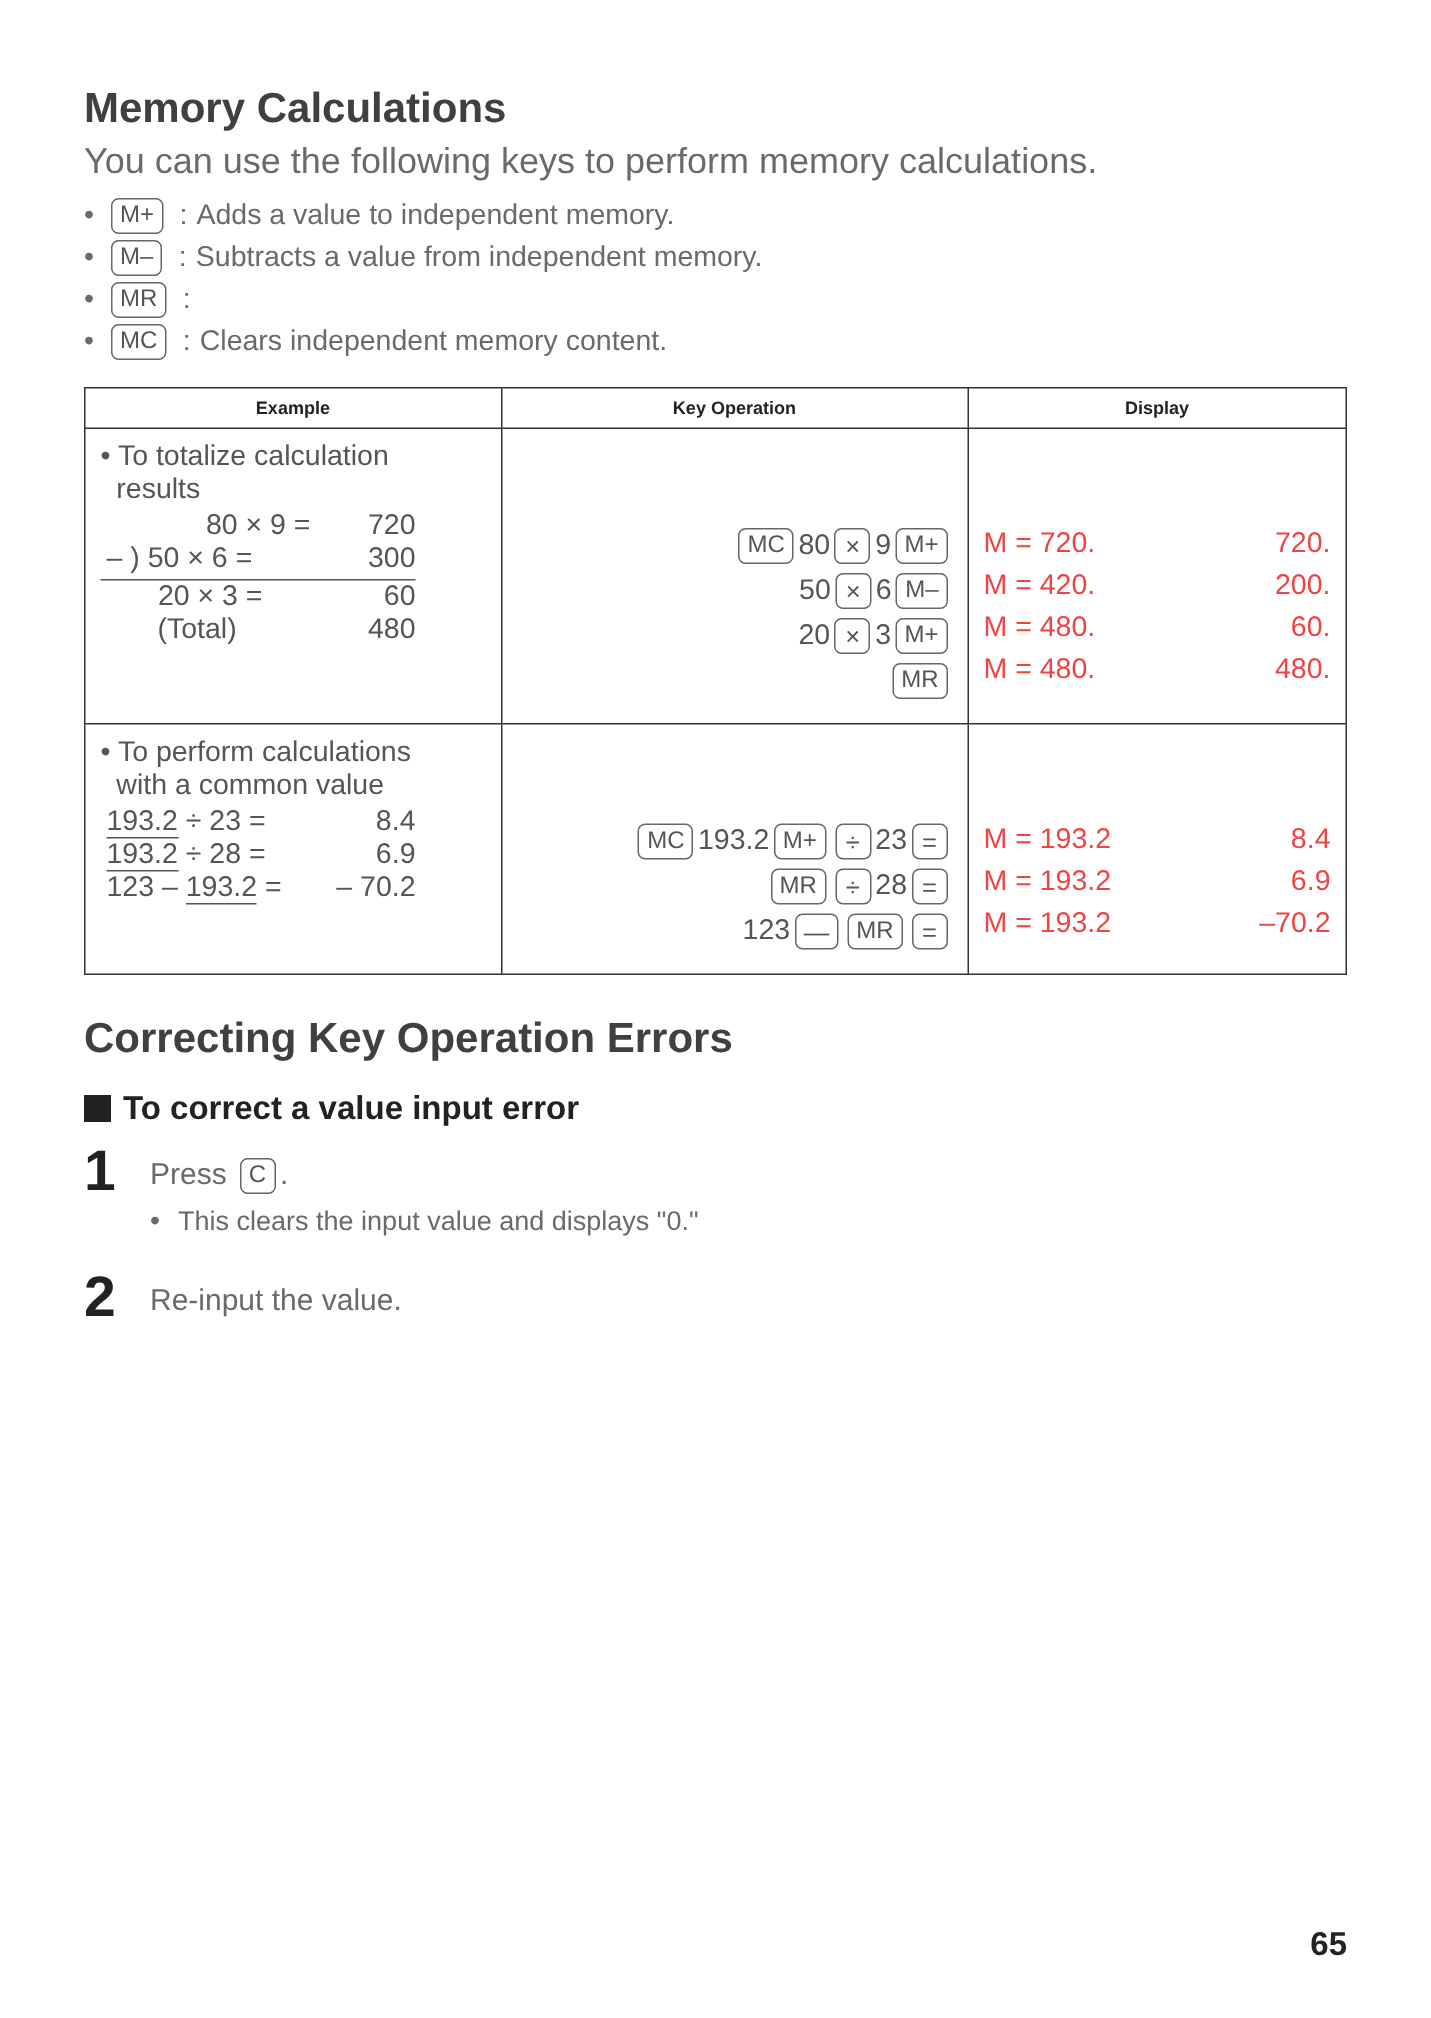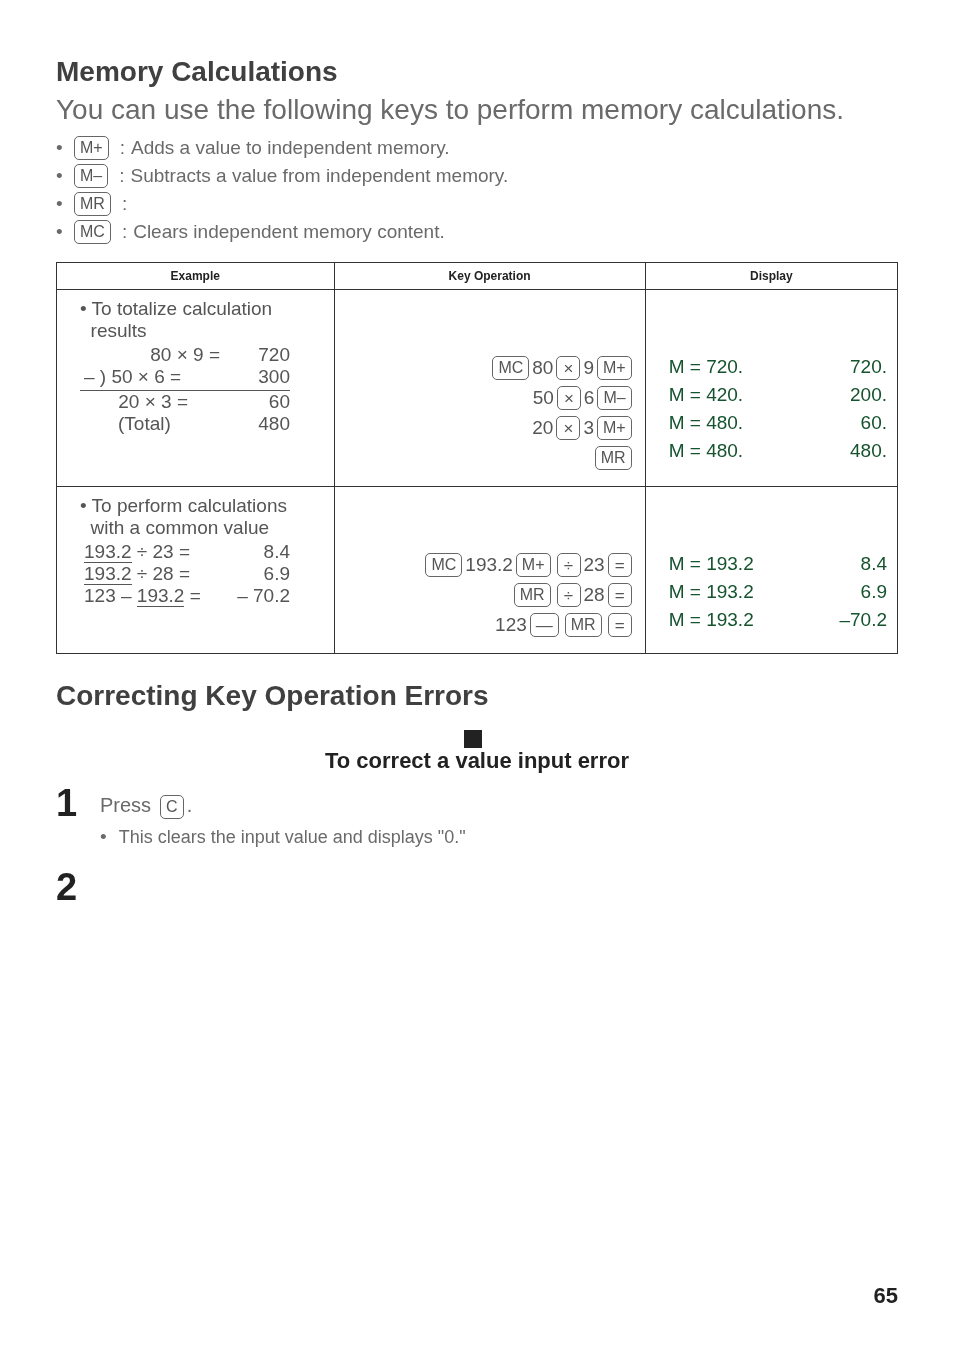--- a/index.html
+++ b/index.html
@@ -13,21 +13,21 @@
     height: 1345px;
     position: relative;
   }
   h2.section {
     font-size: 28px;
     font-weight: 700;
     margin: 0 0 6px 0;
     color: #404040;
   }
   p.intro {
-    font-size: 28px;
+    font-size: 24px;
     color: #6a6a6a;
     margin: 0 0 10px 0;
   }
   ul.keys {
     list-style: none;
     padding: 0;
     margin: 0 0 18px 0;
   }
   ul.keys li {
     display: flex;
@@ -68,21 +68,21 @@
     font-size: 12px;
     padding: 6px 8px;
     font-weight: 700;
     color: #222;
     background: #fff;
   }
   table.calc td {
     border-left: 1.8px solid #333;
     border-right: 1.8px solid #333;
     border-bottom: 1.8px solid #333;
-    padding: 8px 10px 10px 23px;
+    padding: 8px 10px 10px 10px;
     vertical-align: top;
     font-size: 19px;
     color: #555;
   }
   .ex-row { display: flex; justify-content: flex-start; }
   .ex-left { width: 140px; text-align: right; }
   .ex-right { width: 70px; text-align: right; }
   .ex-label { font-size: 19px; color: #555; margin-bottom: 2px; }
   .keyop-line {
     display: flex;
@@ -90,34 +90,33 @@
     align-items: center;
     margin: 6px 0;
     font-size: 19px;
     color: #555;
   }
   .disp-line {
     display: flex;
     justify-content: space-between;
     margin: 6px 0;
     font-size: 19px;
-    color: #14532d;
+    color: #ef4444;
   }
   .underline { border-bottom: 1.3px solid #555; }
   .hrrow { border-top: 1.3px solid #555; margin-top:2px;gap:48px;}
   .num { font-variant-numeric: tabular-nums; }
   .bigop { font-size: 17px; }
   h3.sub {
     font-size: 22px;
     font-weight: 700;
     margin: 18px 0 10px 0;
     color: #222;
     display: flex;
     align-items: center;
-    flex-direction: column;
   }
   .blacksq {
     display: inline-block;
     width: 18px;
     height: 18px;
     background: #222;
     margin-right: 8px;
   }
   .step {
     display: flex;
@@ -332,15 +331,16 @@
     <span class="key">C</span><span>.</span>
   </div>
 </div>
 <div class="step-sub">
   <span class="bullet">•</span>
   <span>This clears the input value and displays "0."</span>
 </div>
 
 <div class="step" style="margin-top:20px">
   <div class="step-num">2</div>
+  <div class="step-text">Re-input the value.</div>
 </div>
 
 <div class="pagenum">65</div>
 
 </body></html>

